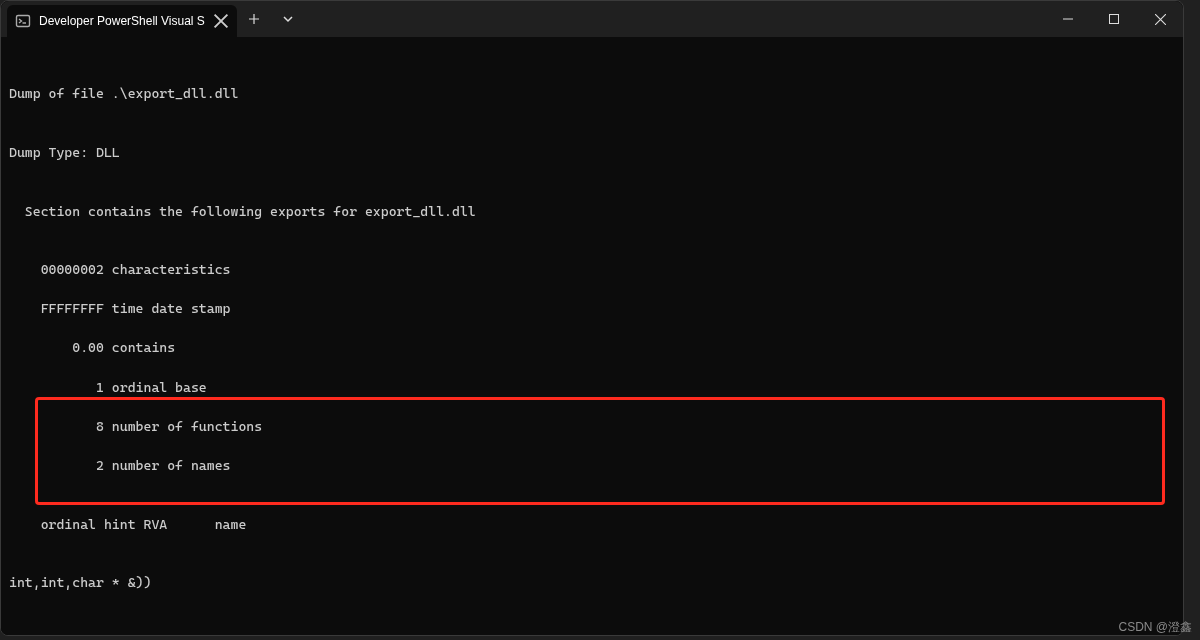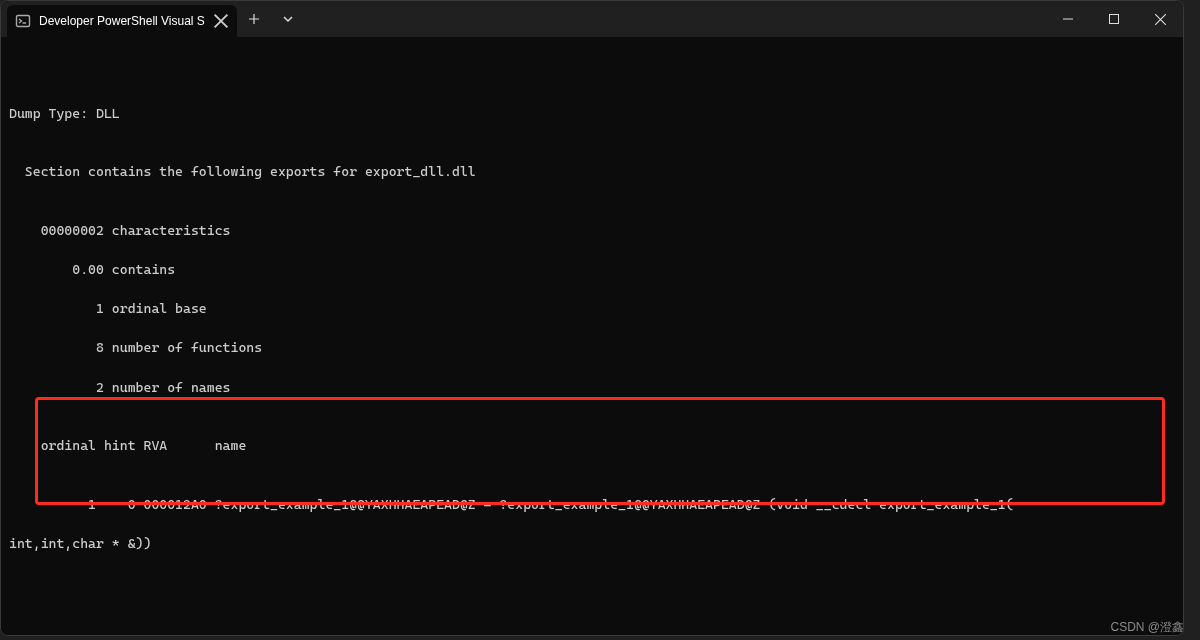--- a/index.html
+++ b/index.html
@@ -101,21 +101,21 @@
   }
   .line { white-space: pre; }
   .highlight-box {
     position: absolute;
     border: 3px solid #ff2b1f;
     border-radius: 4px;
     pointer-events: none;
   }
   .watermark {
     position: absolute;
-    right: 16px;
+    right: 8px;
     bottom: 4px;
     color: #8a8a8a;
     font-size: 12px;
     font-family: "Segoe UI", Arial, sans-serif;
   }
 </style>
 </head>
 <body>
 
 <div class="window">
@@ -162,34 +162,35 @@
       <div class="win-btn close">
         <svg viewBox="0 0 10 10" stroke="currentColor" stroke-width="1">
             <path d="M0 0 L10 10 M10 0 L0 10"></path>
           </svg>
       </div>
     </div>
   </div>
 
   <div class="terminal">
 <div class="line"></div>
+<div class="line">Dump of file .\export_dll.dll</div>
 <div class="line"></div>
 <div class="line">Dump Type: DLL</div>
 <div class="line"></div>
 <div class="line">  Section contains the following exports for export_dll.dll</div>
 <div class="line"></div>
 <div class="line">    00000002 characteristics</div>
+<div class="line">    FFFFFFFF time date stamp</div>
 <div class="line">        0.00 contains</div>
 <div class="line">           1 ordinal base</div>
 <div class="line">           8 number of functions</div>
 <div class="line">           2 number of names</div>
 <div class="line"></div>
 <div class="line">    ordinal hint RVA      name</div>
 <div class="line"></div>
-<div class="line">          1    0 000012A0 ?export_example_1@@YAXHHAEAPEAD@Z = ?export_example_1@@YAXHHAEAPEAD@Z (void __cdecl export_example_1(</div>
 <div class="line">int,int,char * &amp;))</div>
 
 
 <div class="line"></div>
 
 <div class="line"></div>
 
 
 
 

